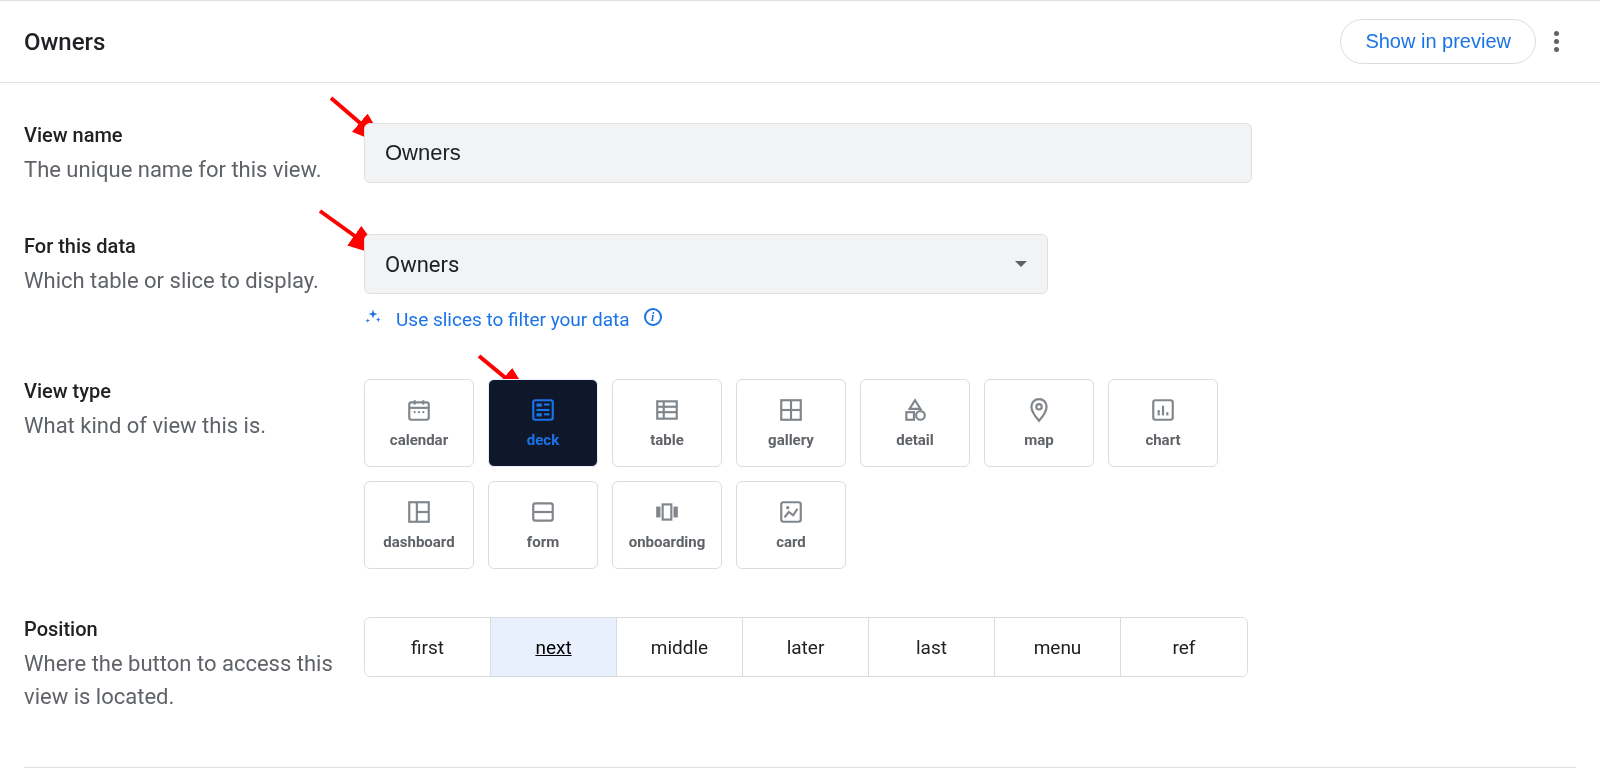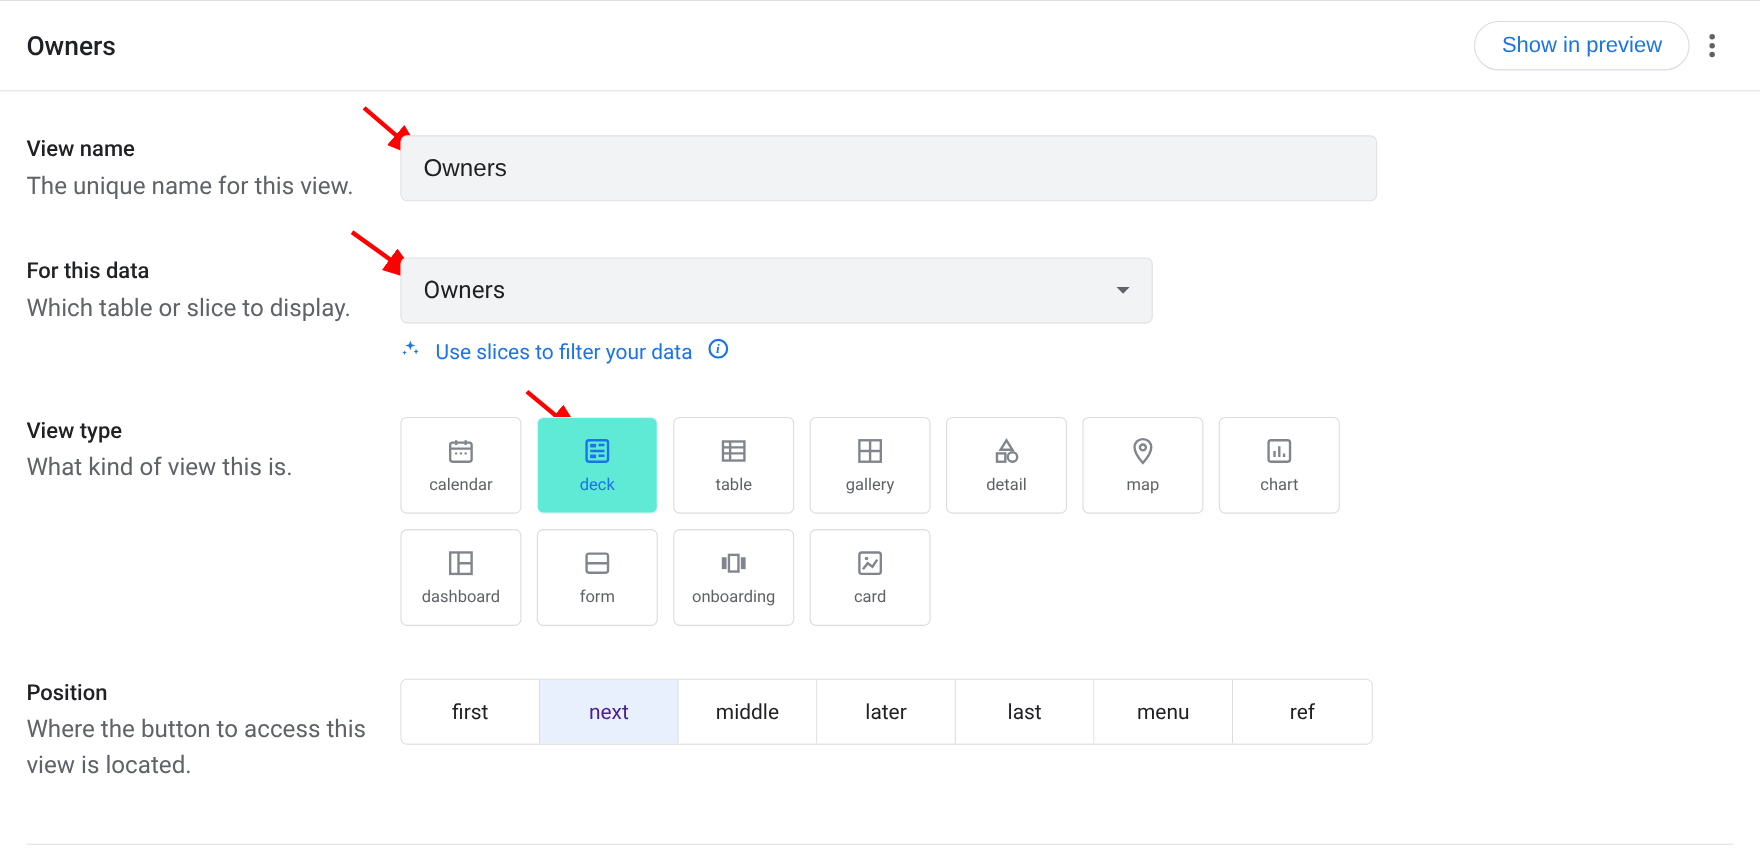--- a/index.html
+++ b/index.html
@@ -160,23 +160,24 @@
       height: 88px;
       border: 1px solid #dadce0;
       border-radius: 6px;
       display: flex;
       flex-direction: column;
       align-items: center;
       justify-content: center;
       gap: 8px;
       cursor: pointer;
       background: #fff;
+      font-weight: bold;
     }
     .view-type-item.selected {
-      background: #5eead4;
+      background: #0f172a;
       border-color: #e8f0fe;
     }
     .view-type-item .vt-icon {
       width: 26px;
       height: 26px;
       display: flex;
       align-items: center;
       justify-content: center;
       color: #5f6368;
     }
@@ -202,21 +203,22 @@
       justify-content: center;
       font-size: 19px;
       color: #202124;
       border-right: 1px solid #dadce0;
       cursor: pointer;
       background: #fff;
     }
     .position-item:last-child { border-right: none; }
     .position-item.selected {
       background: #e8f0fe;
-      color: #4c1d95;
+      color: #000000;
+      text-decoration: underline;
     }
     .arrow {
       position: absolute;
       color: #ff0000;
       pointer-events: none;
     }
     .divider-bottom {
       border-top: 1px solid #e0e0e0;
       margin: 0 24px;
     }

